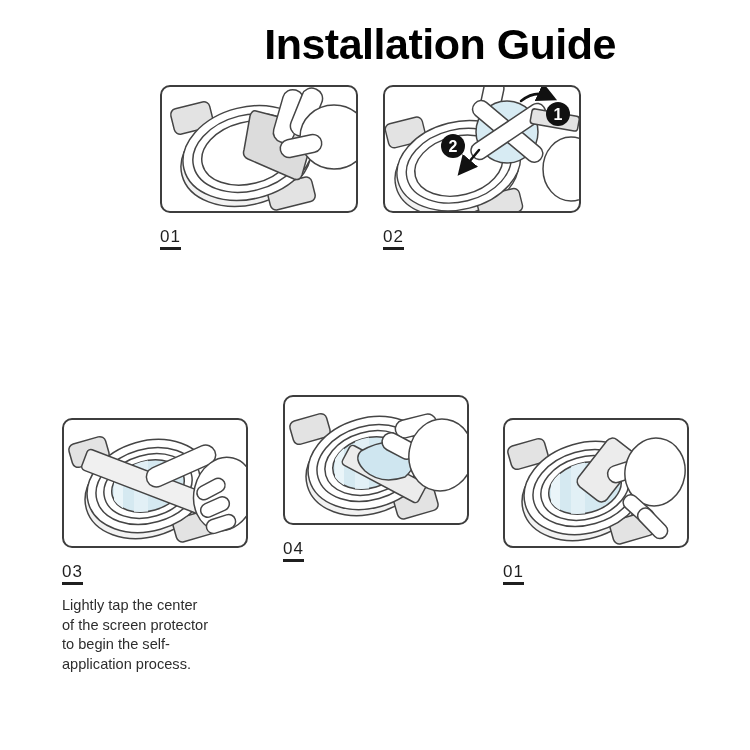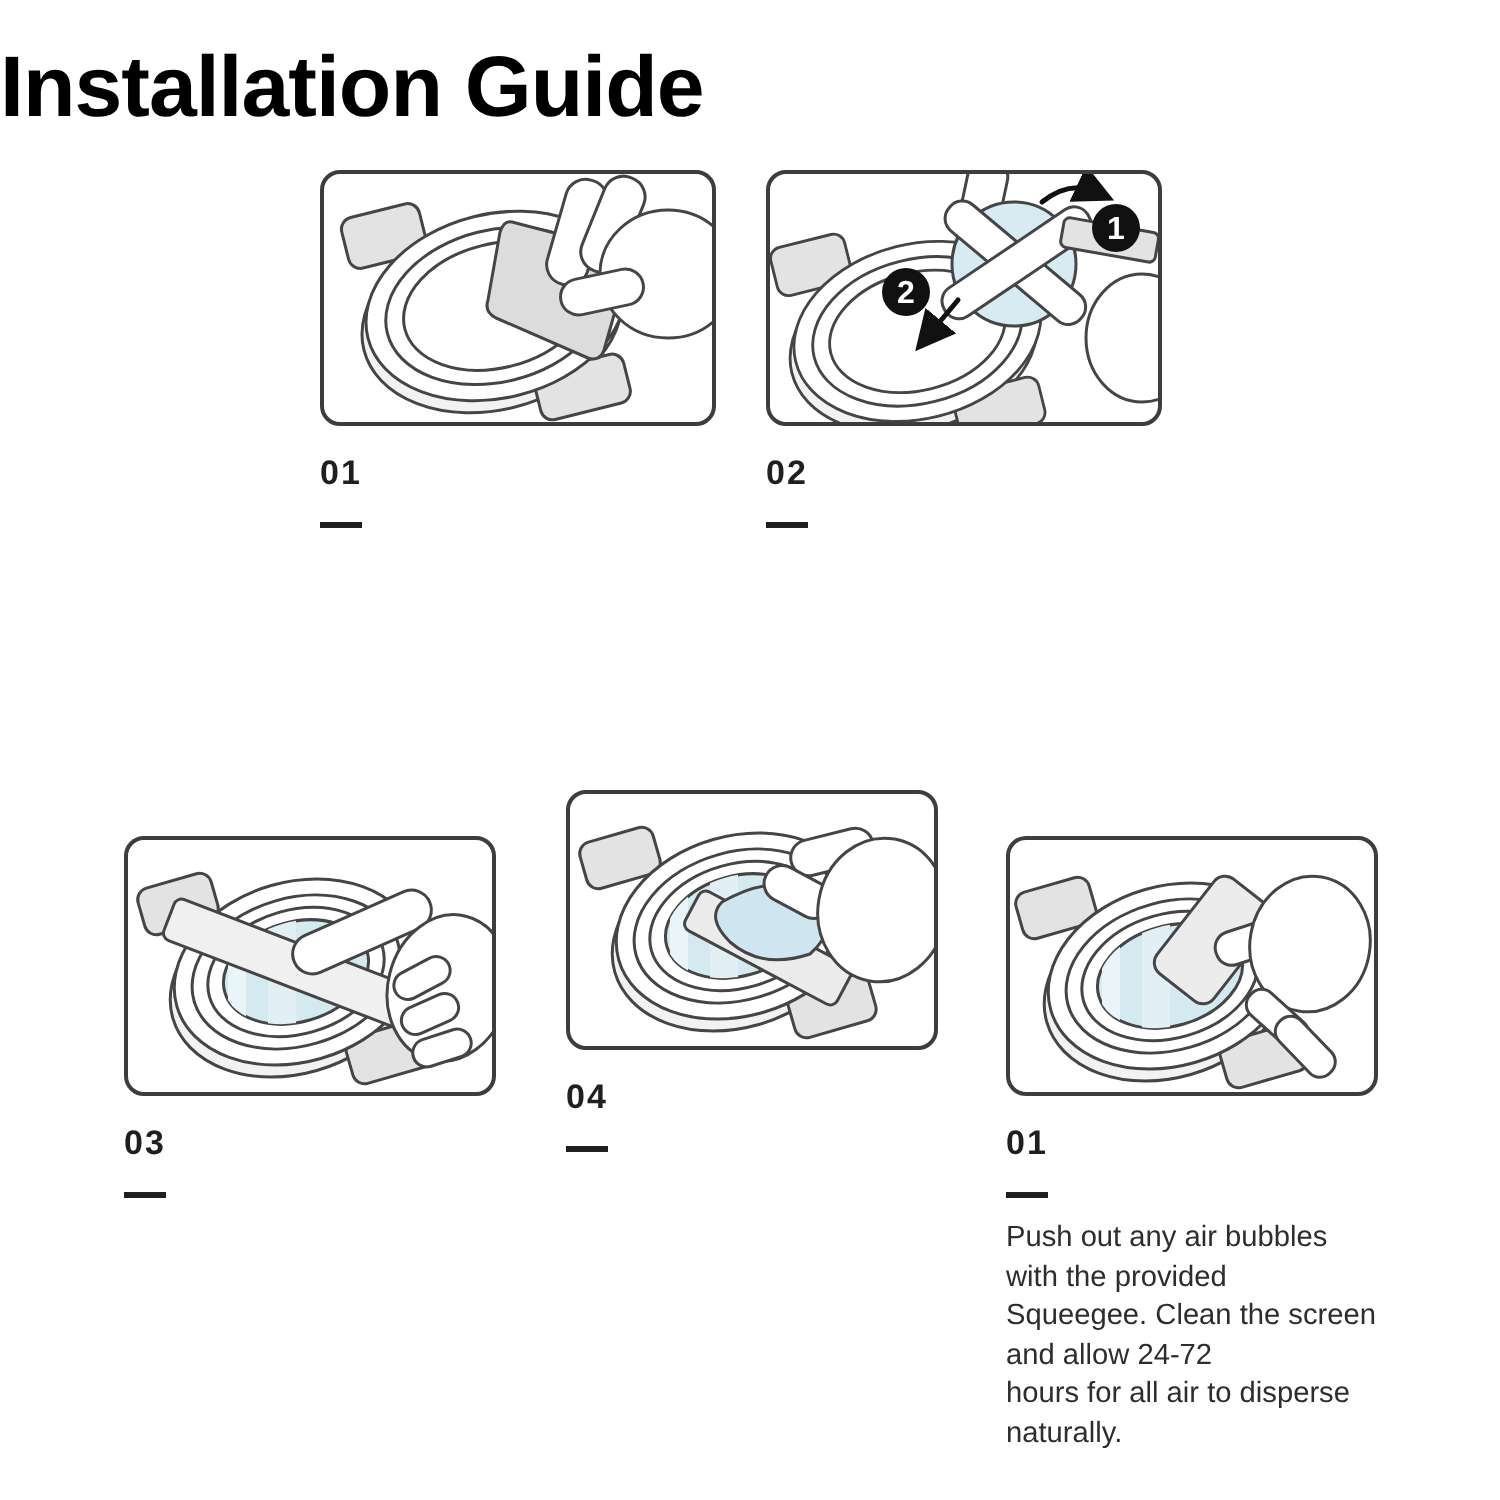--- a/index.html
+++ b/index.html
@@ -3,34 +3,34 @@
 <meta charset="utf-8">
 <style>
   * { margin:0; padding:0; box-sizing:border-box; }
   html,body { background:#fff; }
   .page {
     position:relative; width:750px; height:750px; background:#ffffff;
     font-family:"Liberation Sans", sans-serif; overflow:hidden;
   }
   .title {
     position:absolute; top:20px; left:0; width:616px;
-    text-align:left; font-size:43px; font-weight:700; color:#000;
+    text-align:right; font-size:43px; font-weight:700; color:#000;
     letter-spacing:-0.5px;
   }
   .step { position:absolute; }
   .panel {
     border:2px solid #3d3d3d; border-radius:10px; background:#fff;
     overflow:hidden;
   }
   .row1 .panel { width:198px; height:128px; }
   .row2 .panel { width:186px; height:130px; }
   .step-num {
-    display:inline-block; margin-top:15px; font-size:17px; font-weight:700;
+    display:inline-block; margin-top:15px; font-size:17px; font-weight:400;
     color:#1f1f1f; letter-spacing:1px; border-bottom:3px solid #1f1f1f;
-    padding-bottom:16px; line-height:1;
+    padding-bottom:2px; line-height:1;
   }
   .step-text {
     margin-top:11px; font-size:14.6px; line-height:19.6px; color:#2d2d2d;
     white-space:pre-line; width:205px;
   }
   .s1 { left:160px; top:85px; }
   .s2 { left:383px; top:85px; }
   .s3 { left:62px;  top:418px; }
   .s4 { left:283px; top:395px; }
   .s5 { left:503px; top:418px; }
@@ -117,20 +117,24 @@
         </g>
         <rect x="16" y="52" width="136" height="22" rx="4" transform="rotate(21 84 63)" fill="#f0f0f0"></rect>
         <rect x="80" y="36" width="74" height="20" rx="10" transform="rotate(-24 117 46)" fill="#ffffff"></rect>
         <ellipse cx="160" cy="74" rx="30" ry="37" transform="rotate(14 160 74)" fill="#ffffff"></ellipse>
         <rect x="132" y="62" width="30" height="14" rx="7" transform="rotate(-28 147 69)" fill="#ffffff"></rect>
         <rect x="136" y="80" width="30" height="14" rx="7" transform="rotate(-24 151 87)" fill="#ffffff"></rect>
         <rect x="142" y="97" width="30" height="14" rx="7" transform="rotate(-18 157 104)" fill="#ffffff"></rect>
       </svg>
     </div>
     <div class="step-num">03</div>
+    <div class="step-text">Lightly tap the center
+of the screen protector
+to begin the self-
+application process.</div>
   </div>
 
   <div class="step row2 s4">
     <div class="panel">
       <svg width="182" height="126" viewBox="0 0 182 126" fill="none" stroke="#454545" stroke-width="1.5" stroke-linejoin="round" stroke-linecap="round">
         <defs>
             <clipPath id="scr4">
               <ellipse cx="84" cy="66" rx="37" ry="25" transform="rotate(-16 84 66)"></ellipse>
             </clipPath>
           </defs>
@@ -175,21 +179,15 @@
           <rect x="66" y="34" width="14" height="70" fill="#e2f0f6"></rect>
         </g>
         <rect x="84" y="20" width="36" height="60" rx="7" transform="rotate(38 102 50)" fill="#ececec"></rect>
         <rect x="102" y="42" width="40" height="17" rx="8" transform="rotate(-18 122 50)" fill="#ffffff"></rect>
         <ellipse cx="150" cy="52" rx="30" ry="34" transform="rotate(10 150 52)" fill="#ffffff"></ellipse>
         <rect x="116" y="82" width="36" height="15" rx="7" transform="rotate(42 134 89)" fill="#ffffff"></rect>
         <rect x="130" y="96" width="36" height="15" rx="7" transform="rotate(46 148 103)" fill="#ffffff"></rect>
       </svg>
     </div>
     <div class="step-num">01</div>
-    <div class="step-text">Push out any air bubbles
-with the provided
-Squeegee. Clean the screen
-and allow 24-72
-hours for all air to disperse
-naturally.</div>
   </div>
 
 </div>
 
 </body></html>

